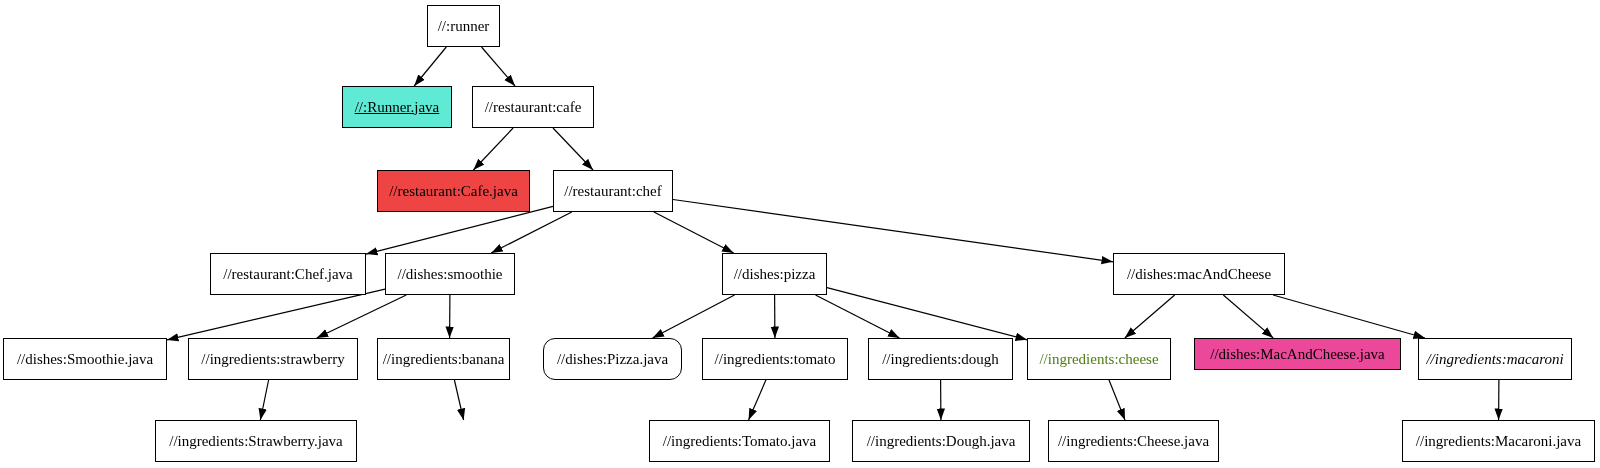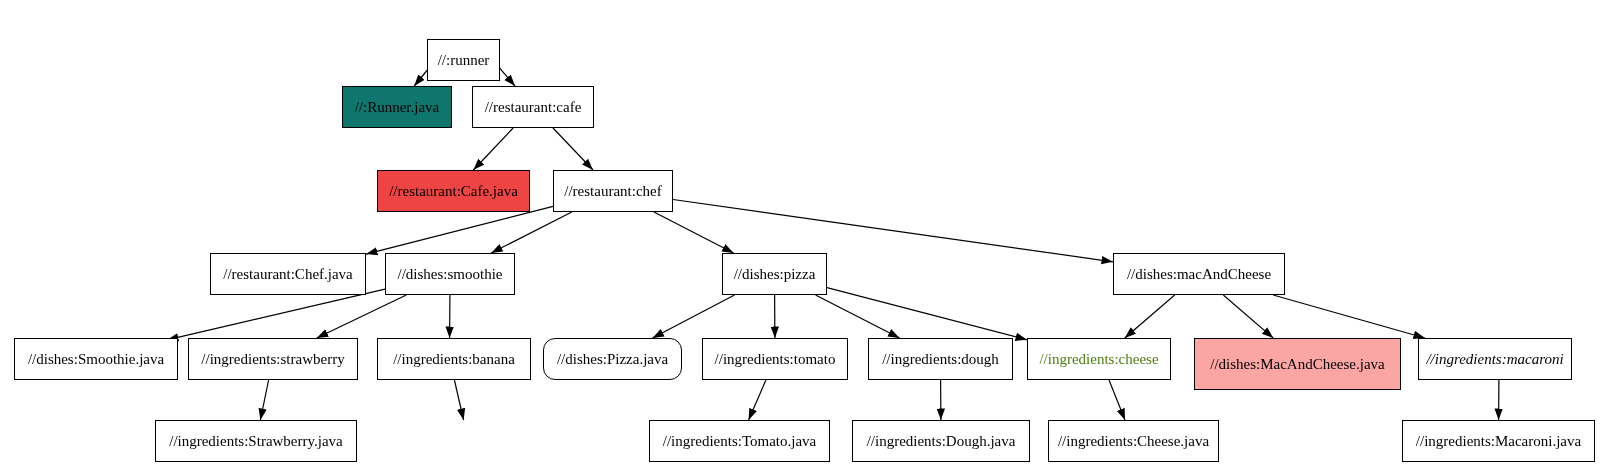--- a/index.html
+++ b/index.html
@@ -68,36 +68,36 @@
         <line x1="1174.7" y1="295.0" x2="1124.8" y2="338.0" stroke="#000000" stroke-width="1.2" marker-end="url(#arrow)"></line>
         <line x1="1223.3" y1="295.0" x2="1273.2" y2="338.0" stroke="#000000" stroke-width="1.2" marker-end="url(#arrow)"></line>
         <line x1="1273.1" y1="295.0" x2="1424.9" y2="338.0" stroke="#000000" stroke-width="1.2" marker-end="url(#arrow)"></line>
         <line x1="765.9" y1="380.0" x2="748.6" y2="420.0" stroke="#000000" stroke-width="1.2" marker-end="url(#arrow)"></line>
         <line x1="940.6" y1="380.0" x2="940.9" y2="420.0" stroke="#000000" stroke-width="1.2" marker-end="url(#arrow)"></line>
         <line x1="1109.0" y1="380.0" x2="1125.0" y2="420.0" stroke="#000000" stroke-width="1.2" marker-end="url(#arrow)"></line>
         <line x1="1498.9" y1="380.0" x2="1498.6" y2="420.0" stroke="#000000" stroke-width="1.2" marker-end="url(#arrow)"></line>
       </g>
   </svg>
 
-<div class="node" style="left: 427px; top: 5px; width: 73px; height: 42px; background: rgb(255, 255, 255); border-color: rgb(0, 0, 0); color: rgb(0, 0, 0); margin-top: 34px;">//:runner</div>
-    <div class="node" style="left: 342px; top: 86px; width: 110px; height: 42px; background: #0f766e; border-color: rgb(0, 0, 0); color: rgb(0, 0, 0);">//:Runner.java</div>
+<div class="node" style="left: 427px; top: 5px; width: 73px; height: 42px; background: rgb(255, 255, 255); border-color: rgb(0, 0, 0); color: rgb(0, 0, 0);">//:runner</div>
+    <div class="node" style="left: 342px; top: 86px; width: 110px; height: 42px; background: #5eead4; border-color: rgb(0, 0, 0); color: rgb(0, 0, 0); text-decoration: underline;">//:Runner.java</div>
     <div class="node" style="left: 472px; top: 86px; width: 122px; height: 42px; background: rgb(255, 255, 255); border-color: rgb(0, 0, 0); color: rgb(0, 0, 0);">//restaurant:cafe</div>
     <div class="node" style="left: 377px; top: 170px; width: 153px; height: 42px; background: #ef4444; border-color: rgb(0, 0, 0); color: rgb(0, 0, 0);">//restaurant:Cafe.java</div>
     <div class="node" style="left: 553px; top: 170px; width: 120px; height: 42px; background: rgb(255, 255, 255); border-color: rgb(0, 0, 0); color: rgb(0, 0, 0);">//restaurant:chef</div>
     <div class="node" style="left: 210px; top: 253px; width: 156px; height: 42px; background: rgb(255, 255, 255); border-color: rgb(0, 0, 0); color: rgb(0, 0, 0);">//restaurant:Chef.java</div>
     <div class="node" style="left: 385px; top: 253px; width: 130px; height: 42px; background: rgb(255, 255, 255); border-color: rgb(0, 0, 0); color: rgb(0, 0, 0);">//dishes:smoothie</div>
     <div class="node" style="left: 722px; top: 253px; width: 105px; height: 42px; background: rgb(255, 255, 255); border-color: rgb(0, 0, 0); color: rgb(0, 0, 0);">//dishes:pizza</div>
     <div class="node" style="left: 1113px; top: 253px; width: 172px; height: 42px; background: rgb(255, 255, 255); border-color: rgb(0, 0, 0); color: rgb(0, 0, 0);">//dishes:macAndCheese</div>
-    <div class="node" style="left: 3px; top: 338px; width: 164px; height: 42px; background: rgb(255, 255, 255); border-color: rgb(0, 0, 0); color: rgb(0, 0, 0); margin-left: 11px;">//dishes:Smoothie.java</div>
+    <div class="node" style="left: 3px; top: 338px; width: 164px; height: 42px; background: rgb(255, 255, 255); border-color: rgb(0, 0, 0); color: rgb(0, 0, 0);">//dishes:Smoothie.java</div>
     <div class="node" style="left: 188px; top: 338px; width: 170px; height: 42px; background: rgb(255, 255, 255); border-color: rgb(0, 0, 0); color: rgb(0, 0, 0);">//ingredients:strawberry</div>
-    <div class="node" style="left: 377px; top: 338px; width: 154px; height: 42px; background: rgb(255, 255, 255); border-color: rgb(0, 0, 0); color: rgb(0, 0, 0); text-align: right;">//ingredients:banana</div>
+    <div class="node" style="left: 377px; top: 338px; width: 133px; height: 42px; background: rgb(255, 255, 255); border-color: rgb(0, 0, 0); color: rgb(0, 0, 0); text-align: right;">//ingredients:banana</div>
     <div class="node" style="left: 543px; top: 338px; width: 139px; height: 42px; background: rgb(255, 255, 255); border-color: rgb(0, 0, 0); color: rgb(0, 0, 0); border-radius: 12px;">//dishes:Pizza.java</div>
     <div class="node" style="left: 702px; top: 338px; width: 146px; height: 42px; background: rgb(255, 255, 255); border-color: rgb(0, 0, 0); color: rgb(0, 0, 0);">//ingredients:tomato</div>
     <div class="node" style="left: 868px; top: 338px; width: 145px; height: 42px; background: rgb(255, 255, 255); border-color: rgb(0, 0, 0); color: rgb(0, 0, 0);">//ingredients:dough</div>
     <div class="node" style="left: 1027px; top: 338px; width: 144px; height: 42px; background: rgb(255, 255, 255); border-color: rgb(0, 0, 0); color: #4d7c0f;">//ingredients:cheese</div>
-    <div class="node" style="left: 1194px; top: 338px; width: 207px; height: 52px; background: #fca5a5; border-color: rgb(0, 0, 0); color: rgb(0, 0, 0);">//dishes:MacAndCheese.java</div>
+    <div class="node" style="left: 1194px; top: 338px; width: 207px; height: 32px; background: #ec4899; border-color: rgb(0, 0, 0); color: rgb(0, 0, 0);">//dishes:MacAndCheese.java</div>
     <div class="node" style="left: 1418px; top: 338px; width: 154px; height: 42px; background: rgb(255, 255, 255); border-color: rgb(0, 0, 0); color: rgb(0, 0, 0); font-style: italic;">//ingredients:macaroni</div>
     <div class="node" style="left: 155px; top: 420px; width: 202px; height: 42px; background: rgb(255, 255, 255); border-color: rgb(0, 0, 0); color: rgb(0, 0, 0);">//ingredients:Strawberry.java</div>
     <div class="node" style="left: 649px; top: 420px; width: 181px; height: 42px; background: rgb(255, 255, 255); border-color: rgb(0, 0, 0); color: rgb(0, 0, 0);">//ingredients:Tomato.java</div>
     <div class="node" style="left: 852px; top: 420px; width: 178px; height: 42px; background: rgb(255, 255, 255); border-color: rgb(0, 0, 0); color: rgb(0, 0, 0);">//ingredients:Dough.java</div>
     <div class="node" style="left: 1048px; top: 420px; width: 171px; height: 42px; background: rgb(255, 255, 255); border-color: rgb(0, 0, 0); color: rgb(0, 0, 0);">//ingredients:Cheese.java</div>
     <div class="node" style="left: 1402px; top: 420px; width: 193px; height: 42px; background: rgb(255, 255, 255); border-color: rgb(0, 0, 0); color: rgb(0, 0, 0);">//ingredients:Macaroni.java</div>
   </div>
 
 </body></html>

